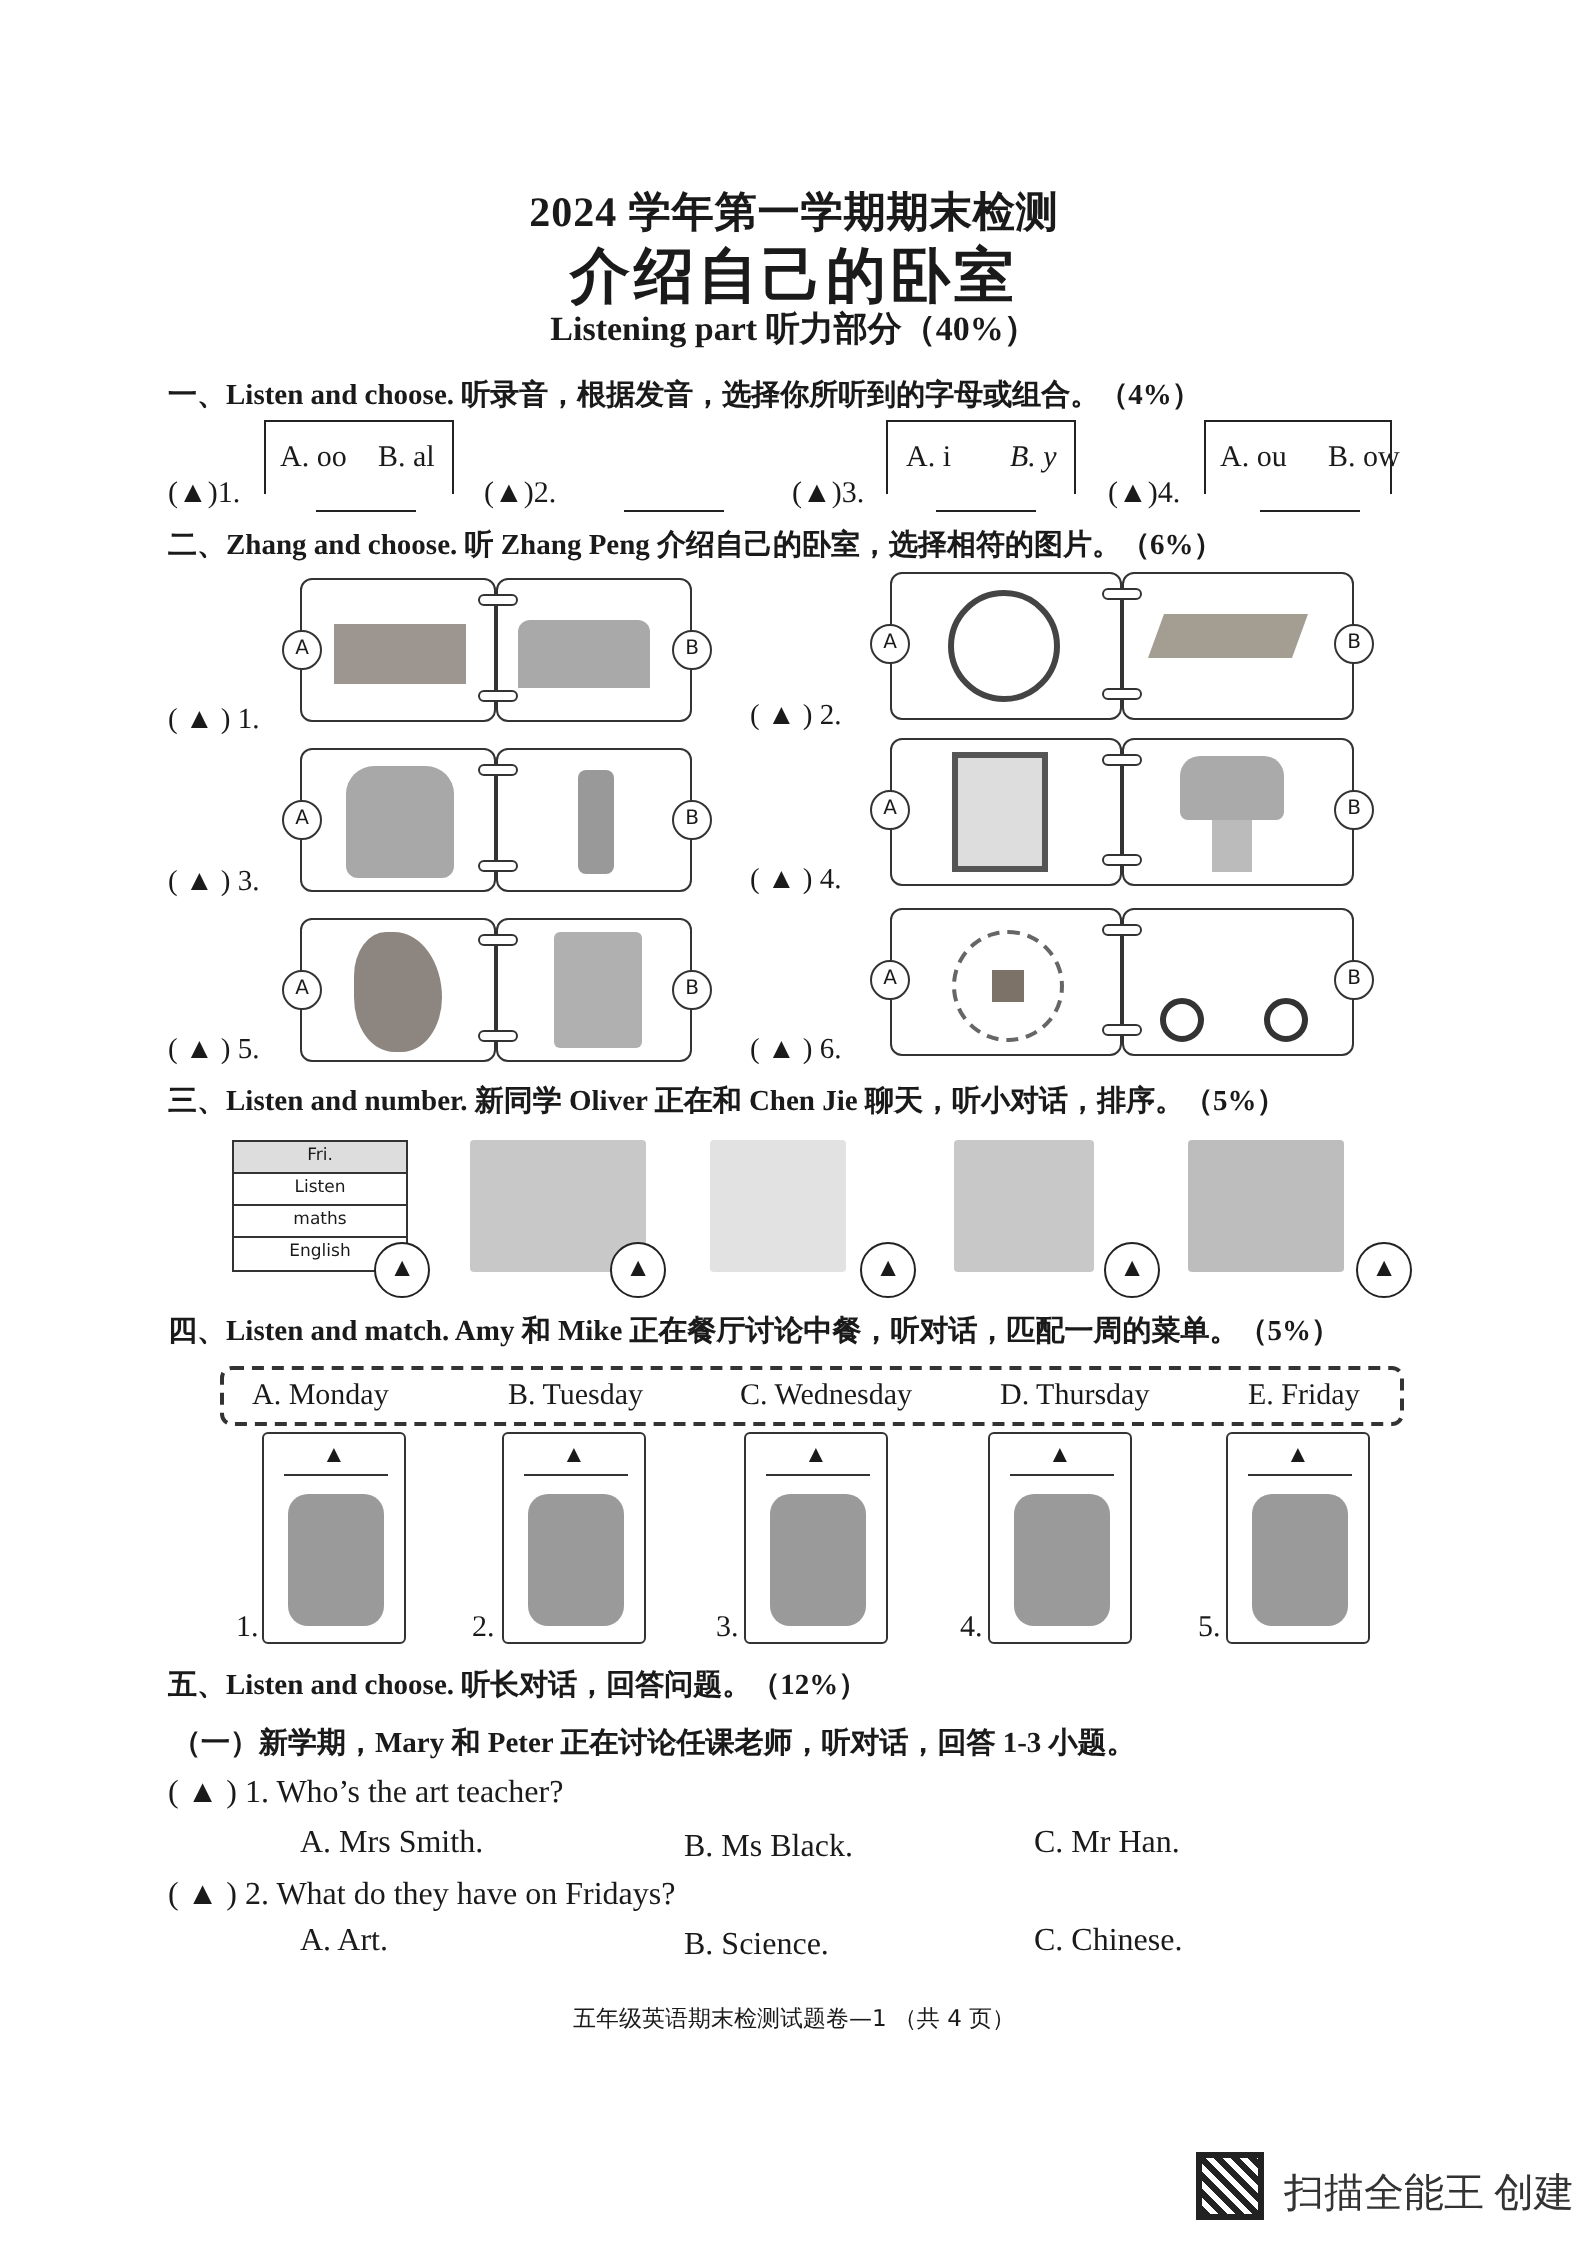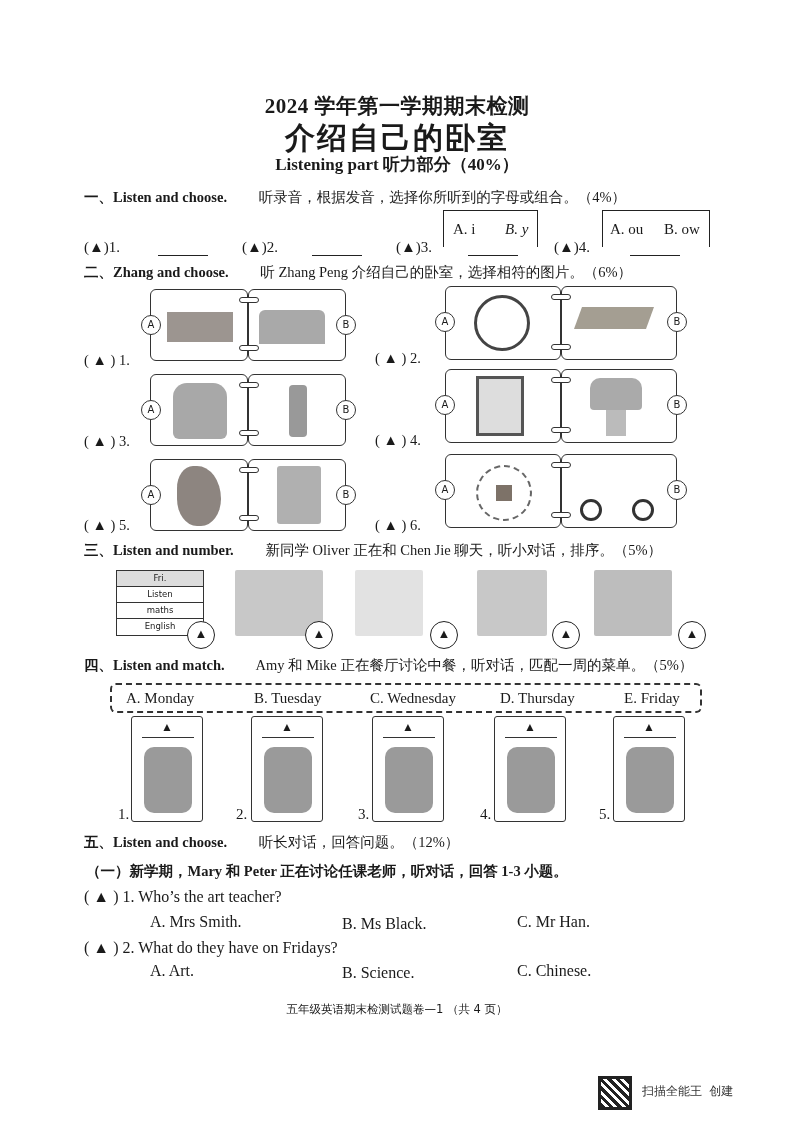--- a/index.html
+++ b/index.html
@@ -3,21 +3,21 @@
 <meta charset="utf-8">
 <style>
   * { box-sizing: border-box; margin: 0; padding: 0; }
   body { width: 794px; height: 1125px; background: #ffffff; position: relative; overflow: hidden;
          font-family: "Liberation Serif", "DejaVu Serif", serif; color: #1a1a1a; }
   .abs { position: absolute; }
   .title1 { top: 92px; left: 0; width: 794px; text-align: center; font-size: 21px; font-weight: bold; letter-spacing: 0.5px; }
   .title2 { top: 118px; left: 0; width: 794px; text-align: center; font-size: 30px; font-weight: bold; letter-spacing: 2px; }
   .subtitle { top: 153px; left: 0; width: 794px; text-align: center; font-size: 17px; font-weight: bold; }
   .sec { font-size: 14.5px; font-weight: bold; left: 84px; }
-  .sec .cn { font-weight: normal; margin-left: 28px; }
+  .sec .cn { font-weight: bold; }
   .q1row { top: 210px; left: 84px; width: 640px; height: 48px; }
   .q1item { position: absolute; top: 0; height: 48px; }
   .q1label { position: absolute; bottom: 2px; left: 0; font-size: 15px; white-space: nowrap; }
   .q1box { position: absolute; top: 0; height: 40px; width: 95px; border-top: 1.5px solid #222; }
   .q1box::before { content: ""; position: absolute; left: 0; top: 0; height: 36px; border-left: 1.5px solid #222; }
   .q1box::after { content: ""; position: absolute; right: 0; top: 0; height: 36px; border-right: 1.5px solid #222; }
   .q1opt { position: absolute; top: 10px; font-size: 15px; white-space: nowrap; }
   .q1line { position: absolute; bottom: 2px; left: 22px; width: 50px; border-top: 1px solid #222; }
   .pic-pair { position: absolute; width: 196px; height: 72px; }
   .pic-card { position: absolute; top: 0; width: 98px; height: 72px; border: 1.5px solid #333; border-radius: 6px; background: #fff; }
@@ -39,52 +39,56 @@
   .day { position: absolute; top: 5px; font-size: 15px; white-space: nowrap; }
   .menu-card { position: absolute; top: 716px; width: 72px; height: 106px; border: 1.5px solid #333; border-radius: 3px; background: #fff; }
   .menu-card .mt { position: absolute; top: 3px; left: 0; width: 100%; text-align: center; font-size: 12px; }
   .menu-card .ml { position: absolute; top: 20px; left: 10px; width: 52px; border-top: 1.5px solid #333; }
   .menu-card .food { position: absolute; left: 12px; top: 30px; width: 48px; height: 66px; border-radius: 10px; background: #9a9a9a; }
   .mnum { position: absolute; top: 806px; font-size: 15px; }
   .q5 { position: absolute; font-size: 16px; white-space: nowrap; }
   .footer { top: 1002px; left: 0; width: 794px; text-align: center; font-size: 11.5px; font-family: "DejaVu Sans", sans-serif; }
   .qr { top: 1076px; left: 598px; width: 34px; height: 34px; border: 3px solid #222;
         background: repeating-linear-gradient(45deg, #222 0 3px, #fff 3px 6px), #fff; }
-  .scanner { top: 1083px; left: 642px; font-size: 12px; font-family: Liberation Mono, monospace; color: #333; white-space: nowrap; }
+  .scanner { top: 1083px; left: 642px; font-size: 20px; font-family: Liberation Serif, serif; color: #333; white-space: nowrap; }
 </style>
 </head>
 <body>
 
 <div class="abs title1">2024 学年第一学期期末检测</div>
 <div class="abs title2">介绍自己的卧室</div>
 <div class="abs subtitle">Listening part  听力部分（40%）</div>
 
 <div class="abs sec" style="top:188px;">
   <span>一、Listen and choose.</span><span class="cn"> 听录音，根据发音，选择你所听到的字母或组合。（4%）</span>
 </div>
 <div class="abs q1row">
   <div class="q1item" style="left:0;width:160px;">
     <span class="q1label">(▲)1.</span>
+    <div class="q1box" style="left:48px;">
+      <span class="q1opt" style="left:8px;">A. oo</span>
+      <span class="q1opt" style="left:57px;">B. al</span>
+    </div>
     <div class="q1line" style="left:74px;"></div>
   </div>
   <div class="q1item" style="left:158px;width:160px;">
     <span class="q1label">(▲)2.</span>
     <div class="q1line" style="left:70px;"></div>
   </div>
   <div class="q1item" style="left:312px;width:160px;">
     <span class="q1label">(▲)3.</span>
     <div class="q1box" style="left:47px;">
       <span class="q1opt" style="left:10px;">A. i</span>
       <span class="q1opt" style="left:62px;font-style:italic;">B. y</span>
     </div>
     <div class="q1line" style="left:72px;"></div>
   </div>
   <div class="q1item" style="left:470px;width:170px;">
     <span class="q1label">(▲)4.</span>
-    <div class="q1box" style="left:48px;width:108px;">
+    <div class="q1box" style="left:48px;width:94px;">
       <span class="q1opt" style="left:8px;">A. ou</span>
       <span class="q1opt" style="left:62px;">B. ow</span>
     </div>
     <div class="q1line" style="left:76px;"></div>
   </div>
 </div>
 
 <div class="abs sec" style="top:263px;">
   <span>二、Zhang and choose.</span><span class="cn"> 听 Zhang Peng 介绍自己的卧室，选择相符的图片。（6%）</span>
 </div>

